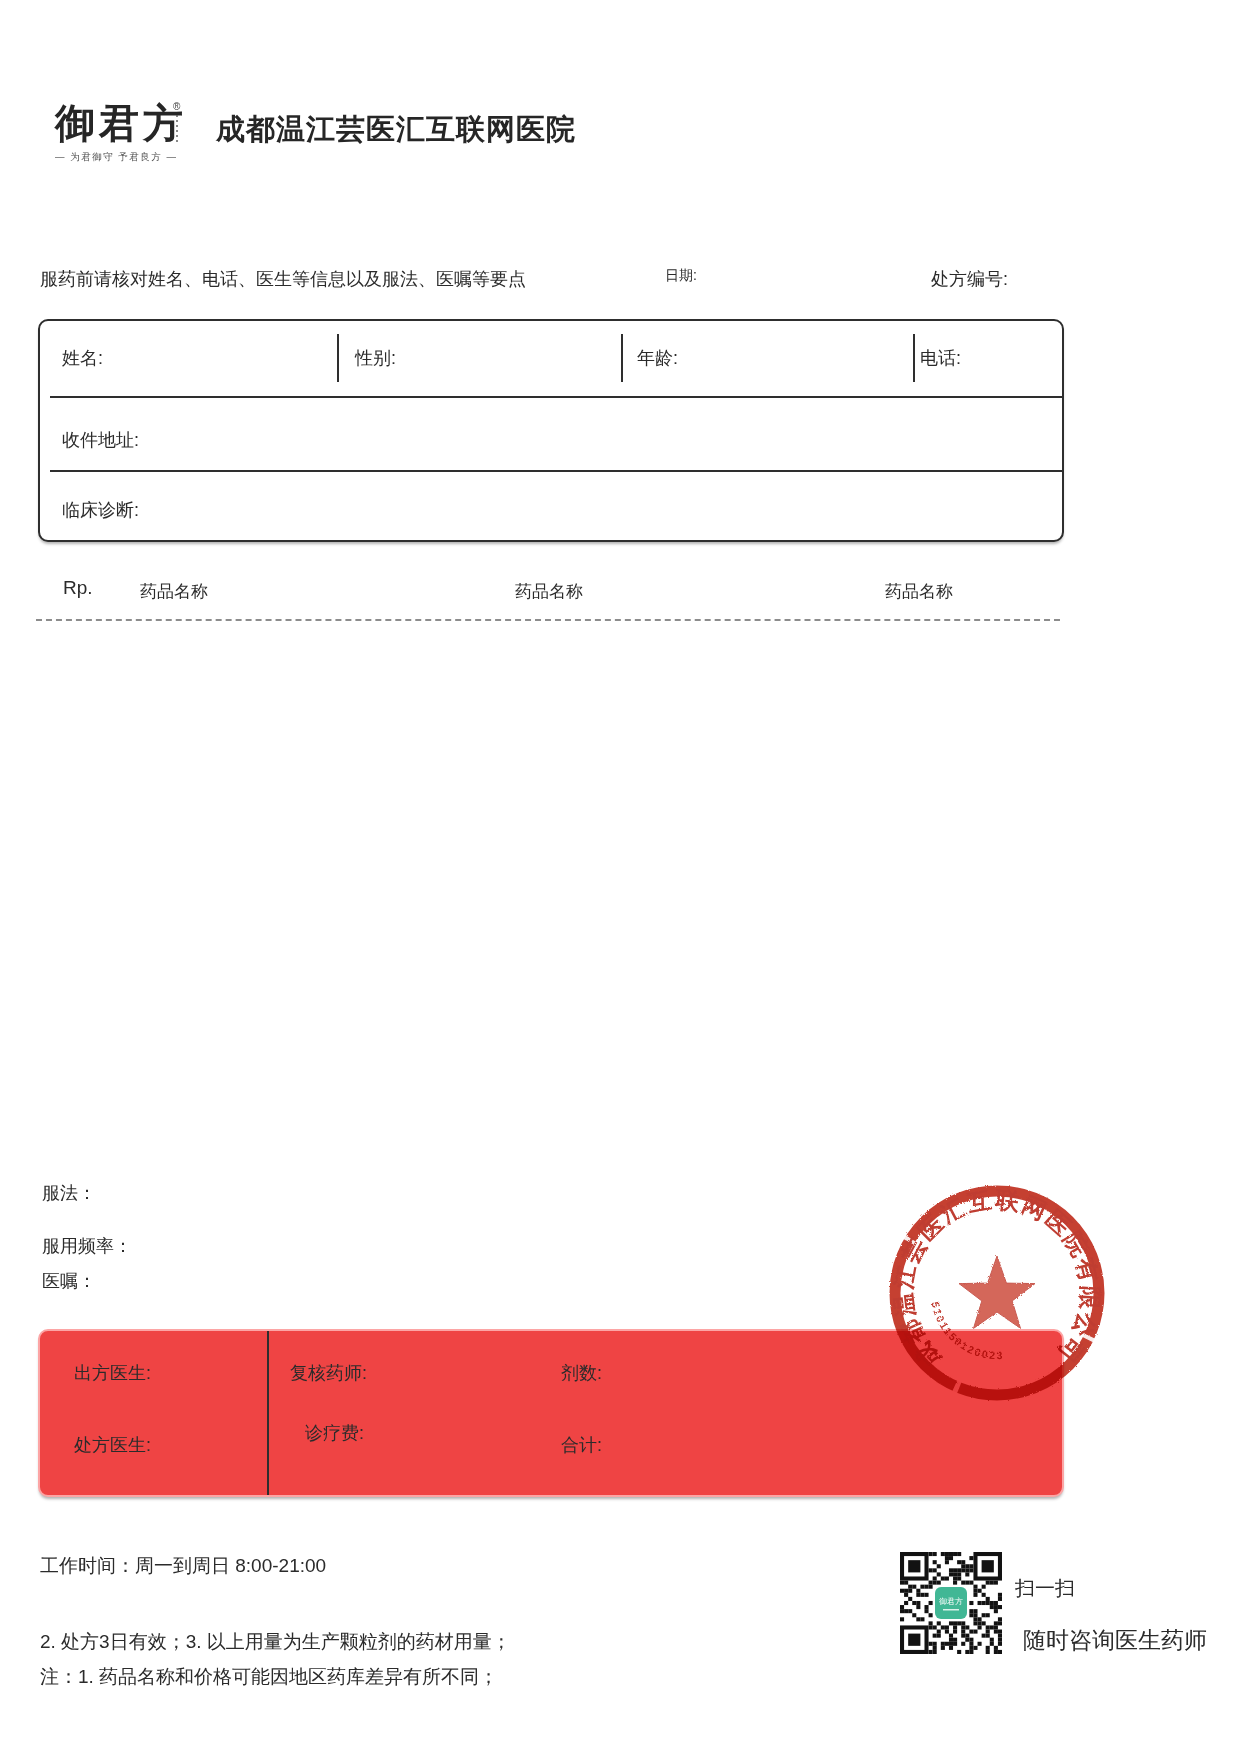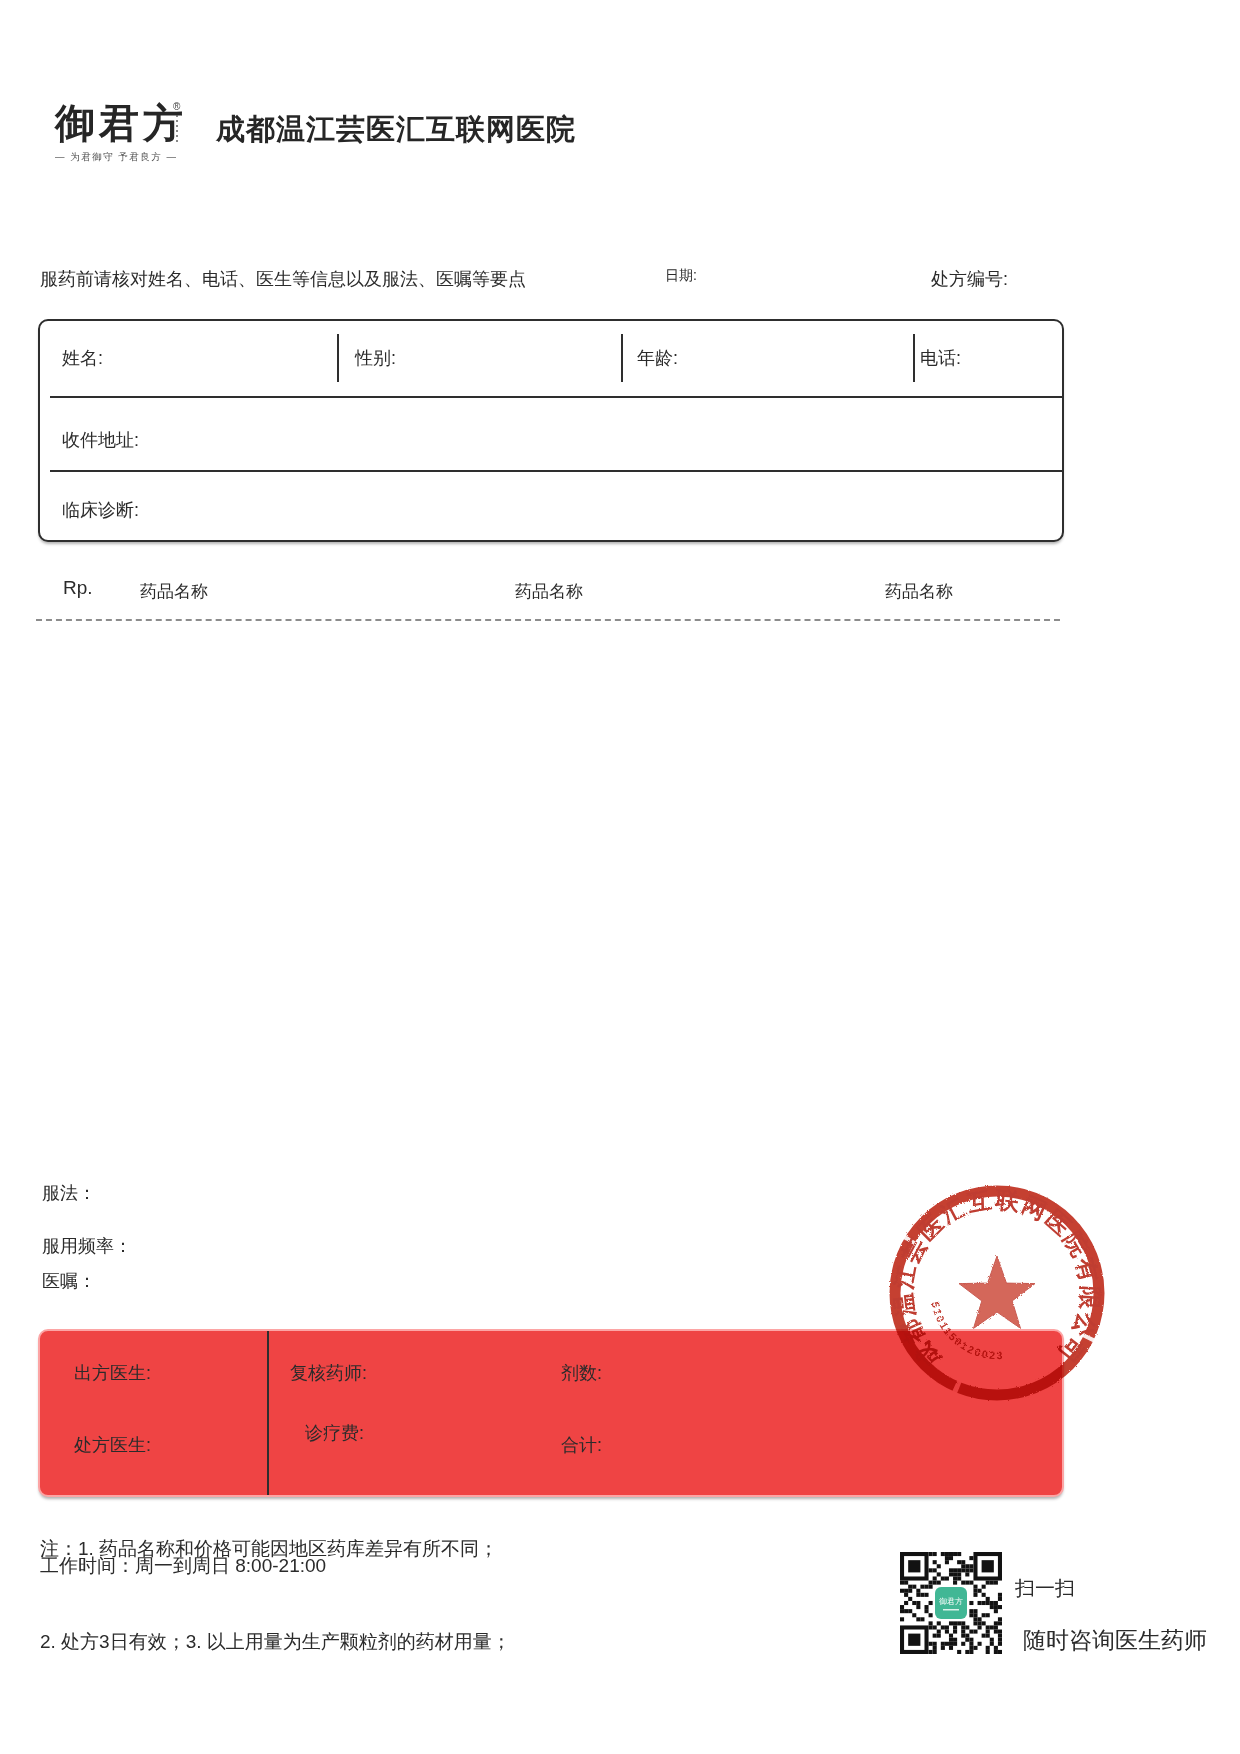--- a/index.html
+++ b/index.html
@@ -62,21 +62,21 @@
   .s-total{left:521px;top:102px;}
 
   
   .stamp{position:absolute;left:884px;top:1180px;width:226px;height:226px;z-index:5;mix-blend-mode:multiply;opacity:.95;}
   .stamp svg{display:block;width:226px;height:226px;}
   .stamp text{font-family:"Liberation Sans","DejaVu Sans",sans-serif;font-weight:bold;}
 
   
   .foot-line{position:absolute;left:40px;font-size:19px;}
   .f1{top:1553px;}
-  .f2{top:1536px;}
+  .f2{top:1664px;}
   .f3{top:1629px;}
   .qr-wrap{position:absolute;left:900px;top:1552px;width:102px;height:102px;}
   .qr-wrap svg{display:block;width:102px;height:102px;}
   .qr-scan{position:absolute;left:1015px;top:1575px;font-size:20px;}
   .qr-desc{position:absolute;left:1015px;top:1625px;font-size:23px;margin-left:8px;}
 </style>
 </head>
 <body>
 
 <div class="page">

